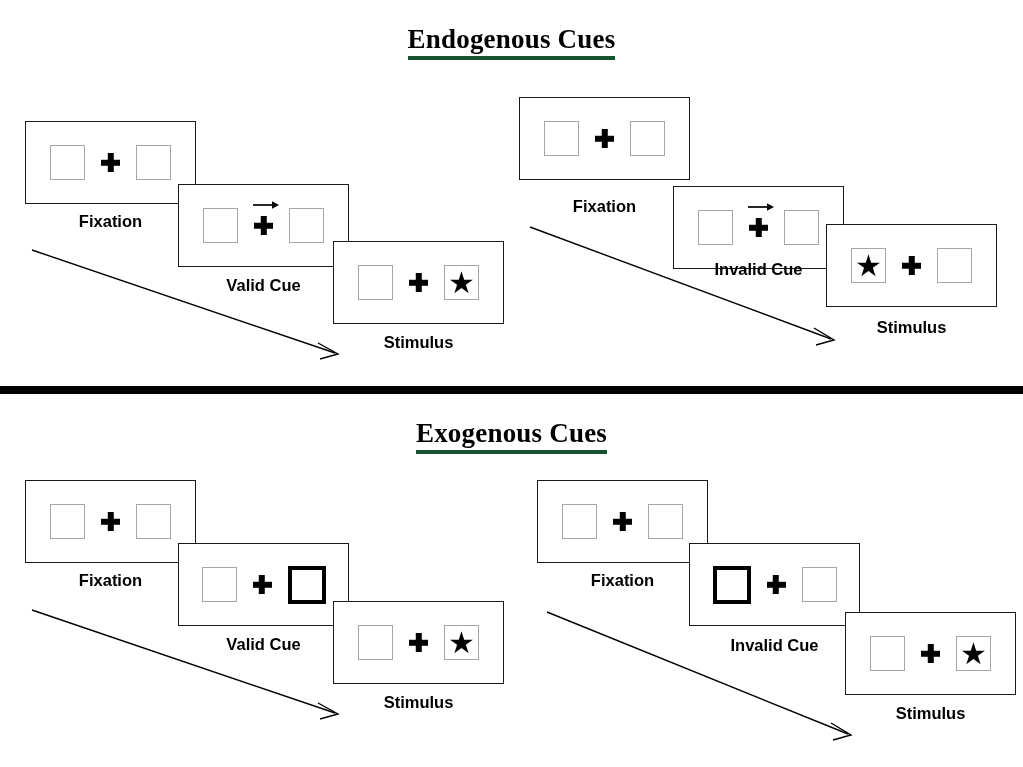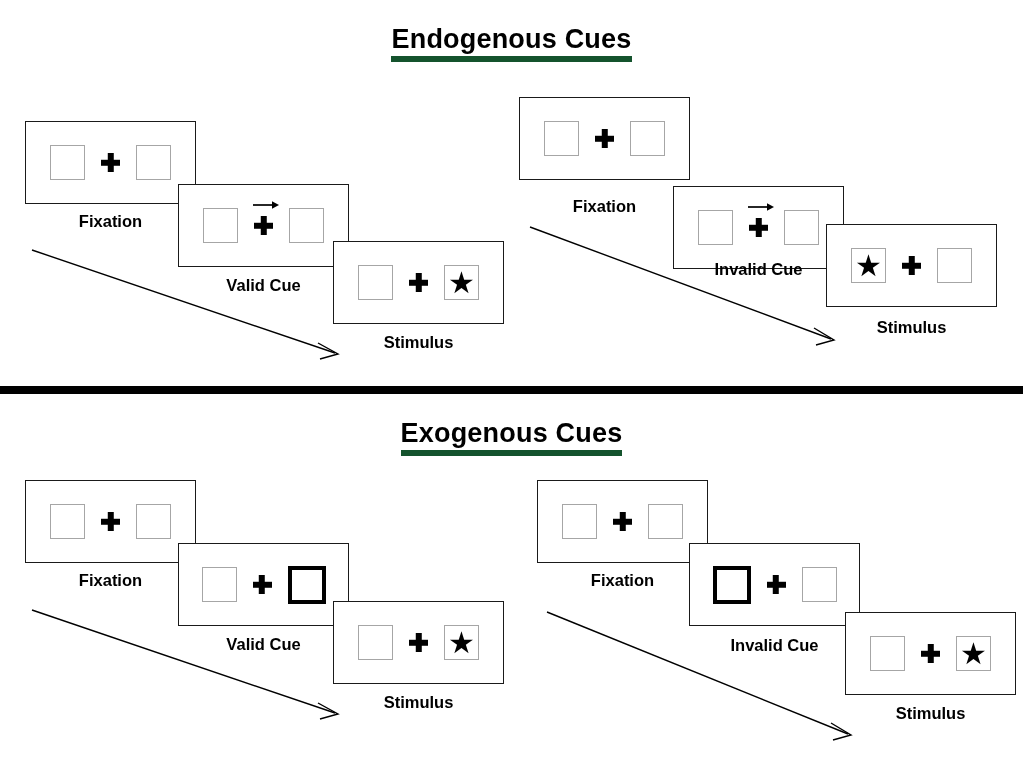--- a/index.html
+++ b/index.html
@@ -17,23 +17,24 @@
   .section-title{
     position:absolute;
     width:1023px;
     text-align:center;
     font-size:27px;
     font-weight:bold;
     color:#000;
     letter-spacing:.2px;
   }
   .section-title span{
-    border-bottom:6px solid #14532d;
+    border-bottom:4px solid #14532d;
     padding-bottom:1px;
     display:inline-block;
+    font-family:Liberation Serif, serif;
   }
 
   .divider{
     position:absolute;
     left:0;top:386px;
     width:1023px;height:8px;
     background:#000;
   }
 
   

